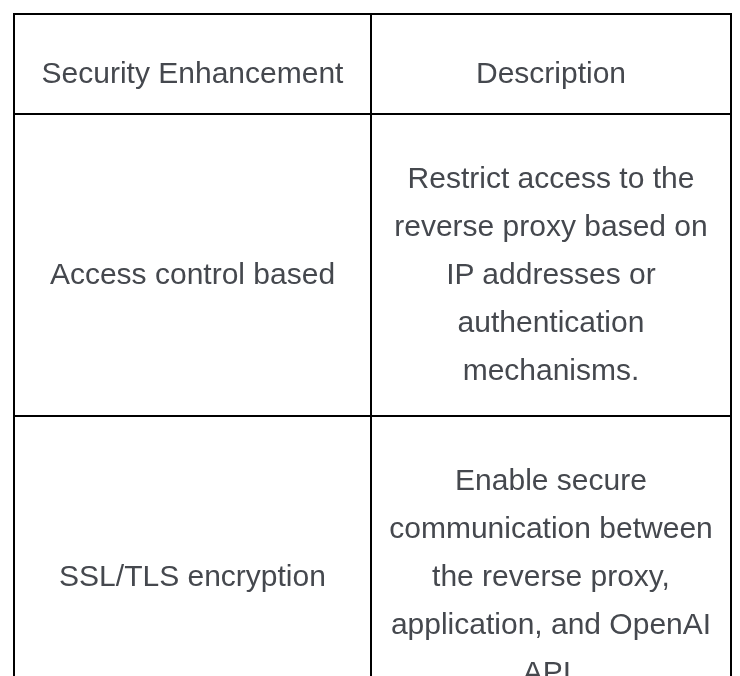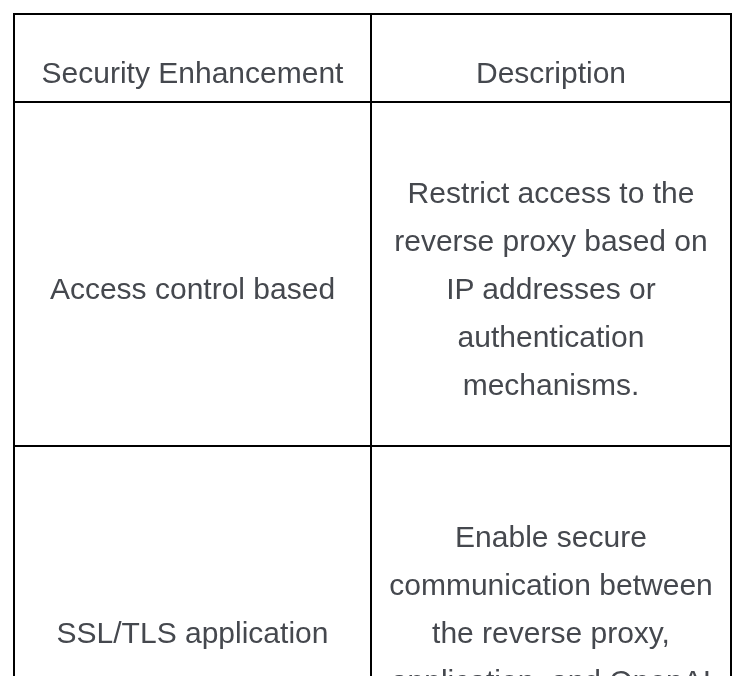--- a/index.html
+++ b/index.html
@@ -34,27 +34,27 @@
   .security-table th,
   .security-table td {
     border: 2px solid var(--border);
     background: var(--background);
     color: var(--text);
     font-size: 30px;
     font-weight: 400;
     line-height: 48px;
     text-align: center;
     vertical-align: middle;
-    padding: 34px 10px 4px 10px;
+    padding: 34px 10px 16px 10px;
   }
   .security-table th.header-cell {
     height: 84px;
   }
   .security-table td.body-cell {
-    height: 344px;
+    height: 302px;
     border-radius: 13px;
   }
   .cell-text {
     max-width: 336px;
     margin: 0 auto;
   }
 </style>
 </head>
 <body>
 
@@ -78,21 +78,21 @@
       <tr>
         <td class="body-cell">
           <div class="cell-text">Access control based</div>
         </td>
         <td class="body-cell">
           <div class="cell-text">Restrict access to the reverse proxy based on IP addresses or authentication mechanisms.</div>
         </td>
       </tr>
       <tr>
         <td class="body-cell">
-          <div class="cell-text">SSL/TLS application</div>
+          <div class="cell-text">SSL/TLS encryption</div>
         </td>
         <td class="body-cell">
           <div class="cell-text">Enable secure communication between the reverse proxy, application, and OpenAI API.</div>
         </td>
       </tr>
     </tbody>
   </table>
 </div>
 
 </body></html>

